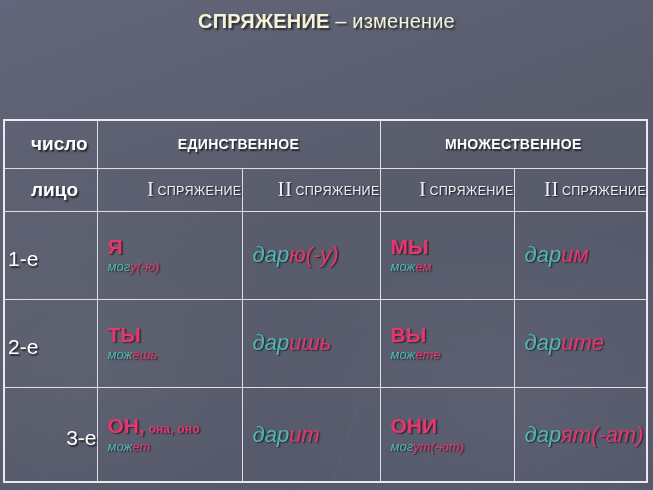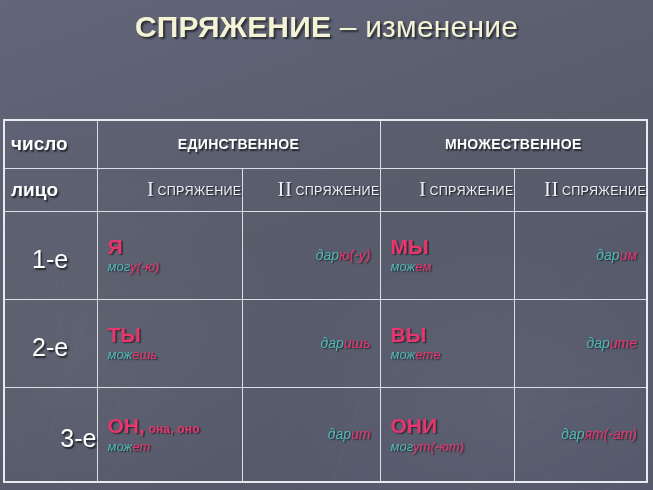--- a/index.html
+++ b/index.html
@@ -29,21 +29,21 @@
   }
 
   
   #title {
     position: absolute;
     left: 0;
     top: 10px;
     width: 653px;
     text-align: center;
     line-height: 1.13;
-    font-size: 30px;
+    font-size: 20px;
     color: #f4f3d6;
     text-shadow: 2px 2px 2px rgba(0,0,0,0.55);
     letter-spacing: 0.2px;
   }
   #title .strong { font-weight: bold; }
   #title .rest { font-weight: normal; }
   #title .line2 { display: block; font-weight: normal; }
 
   
   #tbl {
@@ -72,21 +72,21 @@
     background: rgba(255,255,255,0.035);
   }
   .hdr-num { height: 48px; }
   .hdr-pers { height: 43px; }
 
   .lbl-bold {
     font-weight: bold;
     font-size: 19px;
     color: #ffffff;
     text-shadow: 1.5px 1.5px 1.5px rgba(0,0,0,0.6);
-    padding-left: 6px;
+    padding-left: 26px;
     display: block;
     text-align: left;
   }
   .hdr-caps {
     font-weight: bold;
     font-size: 14px;
     color: #ffffff;
     text-align: center;
     text-shadow: 1.5px 1.5px 1.5px rgba(0,0,0,0.6);
     letter-spacing: 0.3px;
@@ -109,24 +109,24 @@
     font-size: 12.5px;
     letter-spacing: 0.3px;
     margin-left: 3px;
   }
 
   
   .brow { height: 88px; }
   .brow.last { height: 95px; }
 
   .pers {
-    font-size: 25px;
+    font-size: 21px;
     color: #ffffff;
     text-shadow: 1.5px 1.5px 1.5px rgba(0,0,0,0.6);
-    padding-left: 27px;
+    padding-left: 3px;
     display: block;
     text-align: left;
   }
 
   .cellbox {
     padding: 4px 9px 4px 10px;
     display: block;
   }
   .pron {
     display: block;
@@ -147,22 +147,21 @@
     font-style: italic;
     font-size: 13px;
     color: #4fb8b4;
     text-shadow: 1.4px 1.4px 1.4px rgba(0,0,0,0.55);
     line-height: 1.15;
     white-space: nowrap;
   }
   .verb .end { color: #e8356d; }
   .verb.solo {
     padding: 4px 9px 4px 10px;
-    font-size: 14px;
-    text-align: right;
+    font-size: 22px;
   }
   .mid { vertical-align: middle; }
   .top { vertical-align: top; }
 </style>
 </head>
 <body>
 
 <div id="slide">
 
   <svg class="tex-svg" viewBox="0 0 653 490" aria-hidden="true">

